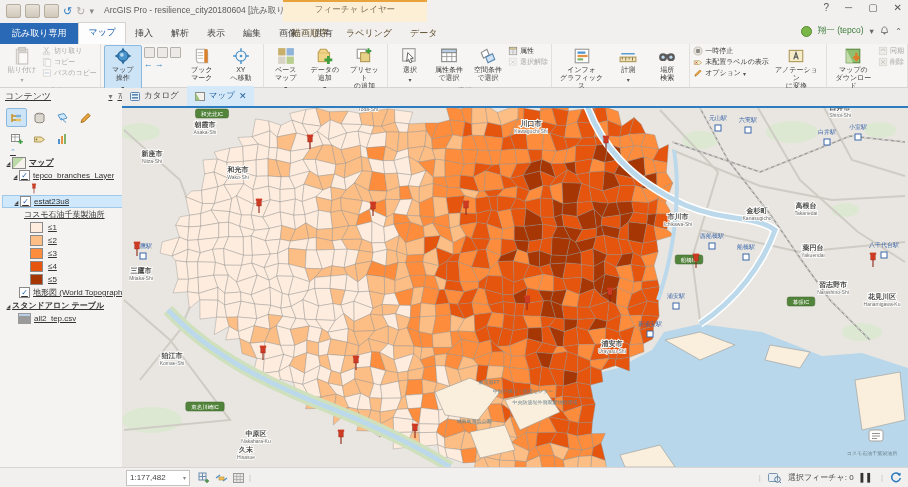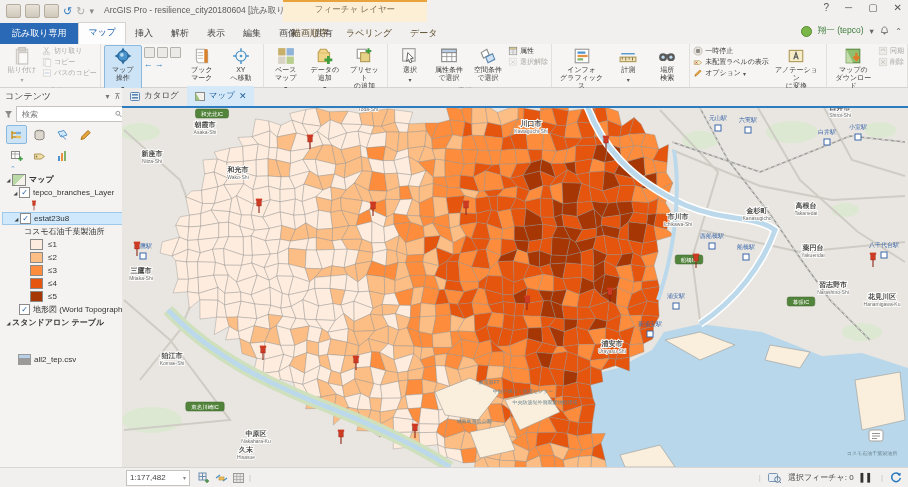--- a/index.html
+++ b/index.html
@@ -44,21 +44,21 @@
   .srow{display:flex;align-items:center;gap:2px;height:10px;font-size:7px;color:#3a3a3a;white-space:nowrap;}
   .srow.dis{color:#a8a6a2;}
   .srow.dis svg{opacity:.45;}
   .chev::after{content:"▾";font-size:6px;color:#555;}
   .rbtn.dis .chev::after{color:#a8a6a2;}
   .navgrid{display:flex;flex-direction:column;gap:2px;padding:2px 1px;}
   .navr{display:flex;gap:2px;}
   .navsq{width:9px;height:9px;border:1px solid #b5b2ac;background:#eceae6;border-radius:1px;}
   .navarrow{color:#2e86c8;font-size:9px;line-height:9px;}
   
-  .panel{position:absolute;left:0;top:88px;width:144px;bottom:20px;background:#f4f3f2;border-right:7px solid #0ea5e9;box-sizing:border-box;}
+  .panel{position:absolute;left:0;top:88px;width:144px;bottom:20px;background:#f4f3f2;border-right:4px solid #0ea5e9;box-sizing:border-box;text-decoration:underline;}
   .phead{height:17px;display:flex;align-items:center;padding:0 5px;color:#3a3a3a;font-size:9px;}
   .phead .sp{flex:1;}
   .phead .hic{color:#777;font-size:8px;margin-left:5px;}
   .psearch{display:flex;align-items:center;margin:1px 4px;gap:3px;}
   .sbox{flex:1;display:flex;align-items:center;background:#fff;border:1px solid #c5c3c0;height:14px;padding:0 3px;}
   .sbox input{border:none;outline:none;width:100%;font-size:8px;color:#999;font-family:inherit;background:transparent;}
   .ptools{display:flex;flex-wrap:wrap;width:92px;margin:3px 4px 0 6px;gap:2px;}
   .ptool{width:19px;height:17px;display:flex;align-items:center;justify-content:center;border:1px solid transparent;border-radius:2px;}
   .ptool.sel{background:#cde4f7;border-color:#8ab8de;}
   .pchev{width:100%;display:flex;justify-content:flex-start;padding-left:10px;color:#5aa0d8;font-size:7px;height:8px;}
@@ -436,33 +436,20 @@
     </div>
 
   <div class="panel">
     <div class="phead">
       <span>コンテンツ</span>
       <span class="sp"></span>
       <span class="hic">▾</span>
       <span class="hic">⊼</span>
       <span class="hic">✕</span>
     </div>
-    <div class="psearch">
-      <svg width="9" height="9" viewBox="0 0 9 9">
-          <path d="M1,1 H8 L5.5,4.5 V8 L3.5,7 V4.5 Z" fill="#8a8a8a"></path>
-        </svg>
-      <div class="sbox">
-        <input placeholder="検索" style="">
-        <svg width="8" height="8" viewBox="0 0 8 8">
-            <circle cx="3.2" cy="3.2" r="2.2" fill="none" stroke="#8a8a8a"></circle>
-            <path d="M5,5 L7.3,7.3" stroke="#8a8a8a"></path>
-          </svg>
-      </div>
-      <span style="color:#999;font-size:7px">▾</span>
-    </div>
     <div class="ptools" id="ptools">
         <div class="ptool sel">
           <svg width="13" height="12" viewBox="0 0 13 12">
             <path d="M2,2 V10 M2,4 H6 M2,8 H6" stroke="#c89020" fill="none" stroke-width="1.4"></path>
             <rect x="6" y="2.8" width="5" height="2.4" fill="#7ab0d8"></rect>
             <rect x="6" y="6.8" width="5" height="2.4" fill="#e8c060"></rect>
           </svg>
         </div>
         <div class="ptool">
           <svg width="13" height="12" viewBox="0 0 13 12">
@@ -551,21 +538,21 @@
         </div>
         <div class="trow" style="padding-left: 10px;">
           <span class="texp"></span>
           <span class="tchk">✓</span>
           <span class="tlabel">地形図 (World Topographic</span>
         </div>
         <div class="trow" style="padding-left: 3px; font-weight: bold;">
           <span class="texp">◢</span>
           <span class="tlabel">スタンドアロン テーブル</span>
         </div>
-        <div class="trow" style="padding-left: 16px; margin-top: 24px;">
+        <div class="trow" style="padding-left: 16px;">
           <span class="tableic"></span>
           <span class="tlabel">all2_tep.csv</span>
         </div>
       </div>
   </div>
 
   <div class="viewtabs">
     <div class="vtab">
       <svg width="10" height="9" viewBox="0 0 10 9">
           <rect x="0.5" y="0.5" width="9" height="8" rx="1" fill="#e8f0f8" stroke="#5a86b0"></rect>

